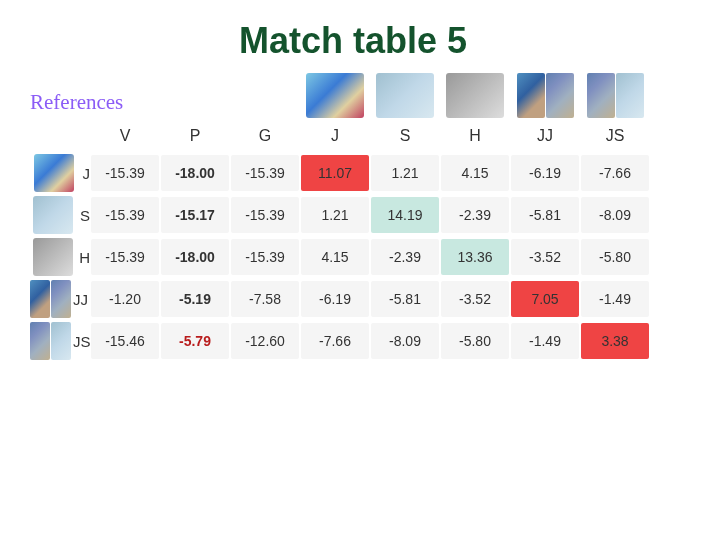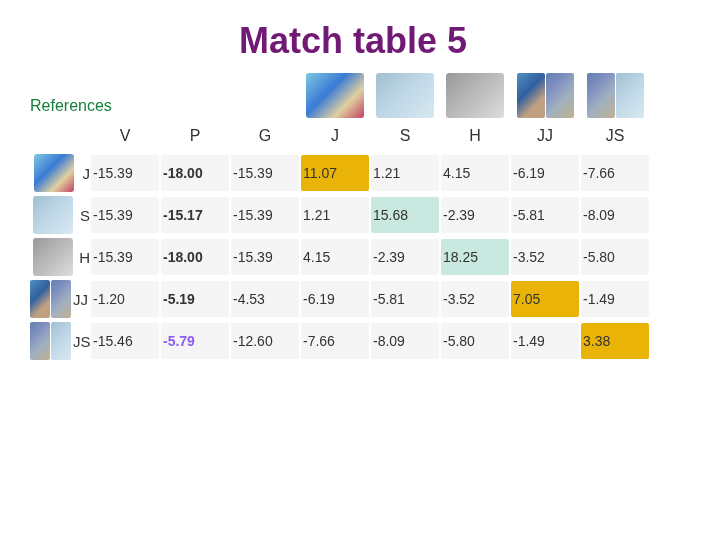--- a/index.html
+++ b/index.html
@@ -9,21 +9,21 @@
       background: #ffffff;
       font-family: Arial, sans-serif;
       overflow: hidden;
     }
 
     .page-title {
       font-size: 36px;
       font-weight: bold;
       text-align: center;
       padding: 20px 14px 10px 0;
-      color: #701a75;
+      color: #14532d;
     }
 
     .main-container {
       display: flex;
       flex-direction: column;
       align-items: center;
       padding: 0 30px;
     }
 
     .table-wrapper {
@@ -69,44 +69,44 @@
       margin-bottom: 2px;
     }
 
     .row-label {
       font-size: 15px;
       color: #333;
       text-align: center;
     }
 
     .cell {
-      text-align: left;
+      text-align: center;
       font-size: 14px;
       color: #333;
       padding: 10px 2px;
       background: #f5f5f5;
       margin: 1px;
       border-radius: 2px;
     }
 
     .cell.highlight-teal { background: #c8e8e0; }
-    .cell.highlight-yellow { background: #eab308; }
+    .cell.highlight-yellow { background: #ef4444; }
     .cell.bold { font-weight: bold; }
-    .cell.red { color: #8b5cf6; font-weight: bold; }
+    .cell.red { color: #b91c1c; font-weight: bold; }
   </style>
 </head>
 <body>
 
 <div class="page-title">Match table 5</div>
 
 <div class="main-container">
   <div class="table-wrapper">
 
     <div style="display: grid; grid-template-columns: 60px 70px 70px 70px 70px 70px 70px 70px 70px; align-items: flex-end; margin-bottom: 2px;">
-      <div style="font-size:16px; color:#15803d; grid-column: 1/2; padding-bottom:4px;">References</div>
+      <div style="font-size:21px; color:#8b5cf6; grid-column: 1/2; padding-bottom:4px;font-family:Liberation Serif, serif;">References</div>
 
       <div></div>
       <div></div>
       <div></div>
 
       <div style="display:flex; justify-content:center;">
         <div class="thumb-placeholder thumb-J" style="width:58px;height:45px;border-radius:3px;"></div>
       </div>
 
       <div style="display:flex; justify-content:center;">
@@ -161,52 +161,52 @@
 
     <div class="data-row">
       <div style="display:flex; align-items:center; gap:4px;">
         <div class="thumb-placeholder thumb-S" style="width:40px;height:38px;border-radius:3px; flex-shrink:0;"></div>
         <span class="row-label">S</span>
       </div>
       <div class="cell">-15.39</div>
       <div class="cell bold">-15.17</div>
       <div class="cell">-15.39</div>
       <div class="cell">1.21</div>
-      <div class="cell highlight-teal">15.68</div>
+      <div class="cell highlight-teal">14.19</div>
       <div class="cell">-2.39</div>
       <div class="cell">-5.81</div>
       <div class="cell">-8.09</div>
     </div>
 
     <div class="data-row">
       <div style="display:flex; align-items:center; gap:4px;">
         <div class="thumb-placeholder thumb-H" style="width:40px;height:38px;border-radius:3px; flex-shrink:0;"></div>
         <span class="row-label">H</span>
       </div>
       <div class="cell">-15.39</div>
       <div class="cell bold">-18.00</div>
       <div class="cell">-15.39</div>
       <div class="cell">4.15</div>
       <div class="cell">-2.39</div>
-      <div class="cell highlight-teal">18.25</div>
+      <div class="cell highlight-teal">13.36</div>
       <div class="cell">-3.52</div>
       <div class="cell">-5.80</div>
     </div>
 
     <div class="data-row">
       <div style="display:flex; align-items:center; gap:2px;">
         <div style="display:flex; gap:1px; flex-shrink:0;">
           <div class="thumb-placeholder thumb-JJ" style="width:20px;height:38px;border-radius:2px;"></div>
           <div class="thumb-placeholder thumb-JS" style="width:20px;height:38px;border-radius:2px;"></div>
         </div>
         <span class="row-label">JJ</span>
       </div>
       <div class="cell">-1.20</div>
       <div class="cell bold">-5.19</div>
-      <div class="cell">-4.53</div>
+      <div class="cell">-7.58</div>
       <div class="cell">-6.19</div>
       <div class="cell">-5.81</div>
       <div class="cell">-3.52</div>
       <div class="cell highlight-yellow">7.05</div>
       <div class="cell">-1.49</div>
     </div>
 
     <div class="data-row">
       <div style="display:flex; align-items:center; gap:2px;">
         <div style="display:flex; gap:1px; flex-shrink:0;">

